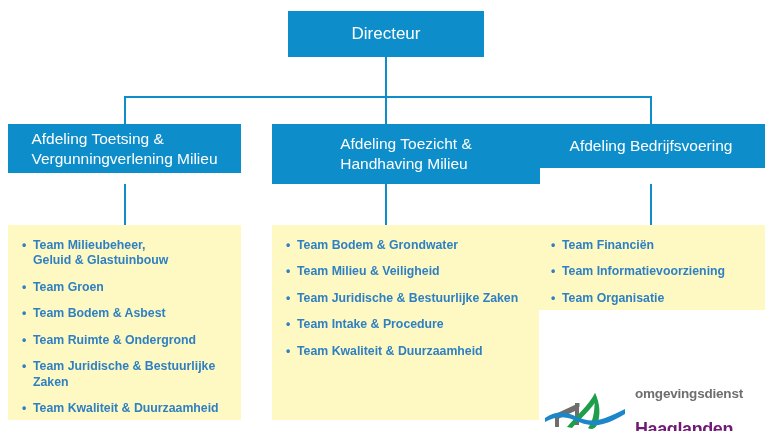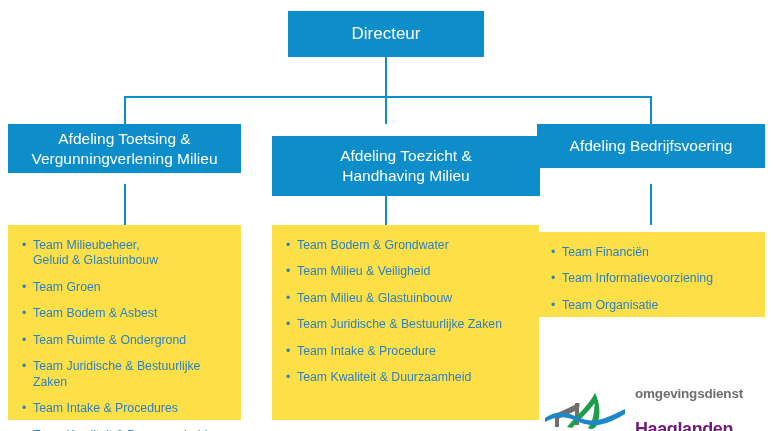--- a/index.html
+++ b/index.html
@@ -22,57 +22,58 @@
   }
 
   
   .node-box {
     position: absolute;
     background: #0d8ecb;
     color: #ffffff;
     display: flex;
     align-items: center;
     justify-content: center;
-    text-align: center;
+    text-align: left;
     line-height: 1.28;
     box-sizing: border-box;
     padding: 4px 8px;
   }
 
   #director-box {
     left: 288px;
     top: 11px;
     width: 196px;
     height: 46px;
     font-size: 17px;
   }
 
   
   .dept-header {
     font-size: 15.5px;
   }
   #dept-header-0 { left: 8px;   top: 124px; width: 233px; height: 49px; }
-  #dept-header-1 { left: 272px; top: 136px; width: 268px; height: 60px; }
+  #dept-header-1 { left: 272px; top: 124px; width: 268px; height: 60px; }
   #dept-header-2 { left: 537px; top: 124px; width: 228px; height: 44px; }
 
   .dept-header-text {
     display: block;
     white-space: pre-line;
   }
 
   
   .team-panel {
     position: absolute;
-    background: #fde047;
+    background: #fef9c3;
     box-sizing: border-box;
     padding: 13px 10px 12px 14px;
+    font-weight: bold;
   }
   #team-panel-0 { left: 8px;   top: 225px; width: 233px; height: 195px; }
   #team-panel-1 { left: 272px; top: 225px; width: 267px; height: 195px; }
-  #team-panel-2 { left: 537px; top: 225px; width: 228px; height: 85px; margin-top: 7px; }
+  #team-panel-2 { left: 537px; top: 225px; width: 228px; height: 85px; }
 
   .team-list {
     list-style: none;
     margin: 0;
     padding: 0;
   }
   .team-item {
     position: relative;
     color: #2f80c2;
     font-size: 12.3px;
@@ -178,30 +179,28 @@
   <div class="conn conn-v" id="conn-dept-2"></div>
 
   <div class="team-panel" id="team-panel-0">
     <ul class="team-list">
       <li class="team-item"><span>Team Milieubeheer,
 Geluid &amp; Glastuinbouw</span></li>
       <li class="team-item"><span>Team Groen</span></li>
       <li class="team-item"><span>Team Bodem &amp; Asbest</span></li>
       <li class="team-item"><span>Team Ruimte &amp; Ondergrond</span></li>
       <li class="team-item"><span>Team Juridische &amp; Bestuurlijke Zaken</span></li>
-      <li class="team-item"><span>Team Intake &amp; Procedures</span></li>
       <li class="team-item"><span>Team Kwaliteit &amp; Duurzaamheid</span></li>
     </ul>
   </div>
 
   <div class="team-panel" id="team-panel-1">
     <ul class="team-list">
       <li class="team-item"><span>Team Bodem &amp; Grondwater</span></li>
       <li class="team-item"><span>Team Milieu &amp; Veiligheid</span></li>
-      <li class="team-item"><span>Team Milieu &amp; Glastuinbouw</span></li>
       <li class="team-item"><span>Team Juridische &amp; Bestuurlijke Zaken</span></li>
       <li class="team-item"><span>Team Intake &amp; Procedure</span></li>
       <li class="team-item"><span>Team Kwaliteit &amp; Duurzaamheid</span></li>
     </ul>
   </div>
 
   <div class="team-panel" id="team-panel-2">
     <ul class="team-list">
       <li class="team-item"><span>Team Financiën</span></li>
       <li class="team-item"><span>Team Informatievoorziening</span></li>

